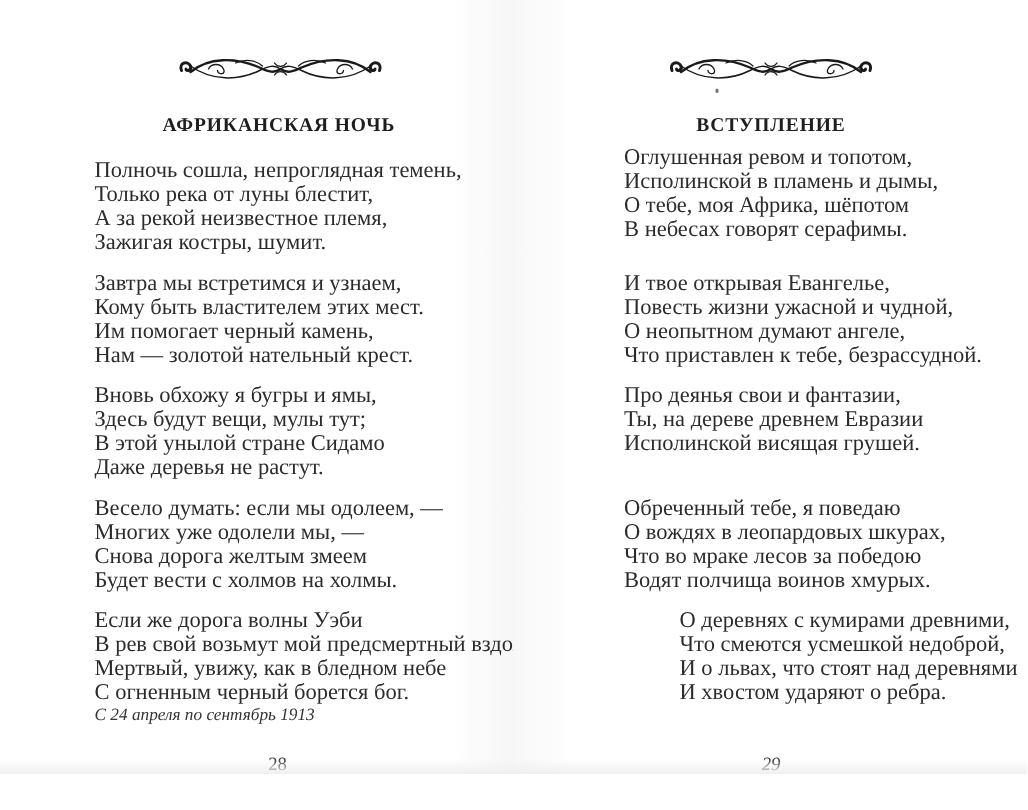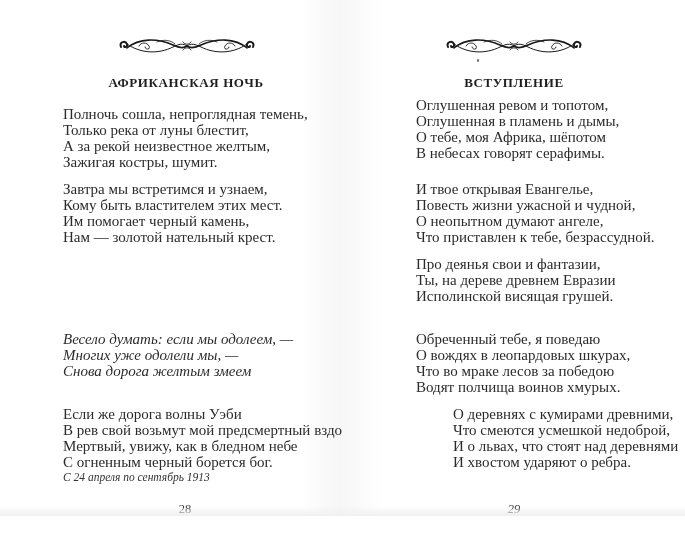--- a/index.html
+++ b/index.html
@@ -46,33 +46,40 @@
         <path d="M66 14 C68 11, 72 11, 74 14" stroke-width="0.9"></path>
       </g>
     </svg>
   </div>
 
   <div class="title" style="left:0; width:372px; top:75px;">АФРИКАНСКАЯ НОЧЬ</div>
 
   <div class="stanza" style="left:63px; top:106px;">
     <div class="line">Полночь сошла, непроглядная темень,</div>
     <div class="line">Только река от луны блестит,</div>
-    <div class="line">А за рекой неизвестное желтым,</div>
+    <div class="line">А за рекой неизвестное племя,</div>
     <div class="line">Зажигая костры, шумит.</div>
   </div>
   <div class="stanza" style="left:63px; top:181px;">
     <div class="line">Завтра мы встретимся и узнаем,</div>
     <div class="line">Кому быть властителем этих мест.</div>
     <div class="line">Им помогает черный камень,</div>
     <div class="line">Нам — золотой нательный крест.</div>
   </div>
-  <div class="stanza" style="left:63px; top:331px;font-style:italic;">
+  <div class="stanza" style="left:63px; top:256px;">
+    <div class="line">Вновь обхожу я бугры и ямы,</div>
+    <div class="line">Здесь будут вещи, мулы тут;</div>
+    <div class="line">В этой унылой стране Сидамо</div>
+    <div class="line">Даже деревья не растут.</div>
+  </div>
+  <div class="stanza" style="left:63px; top:331px;">
     <div class="line">Весело думать: если мы одолеем, —</div>
     <div class="line">Многих уже одолели мы, —</div>
     <div class="line">Снова дорога желтым змеем</div>
+    <div class="line">Будет вести с холмов на холмы.</div>
   </div>
   <div class="stanza" style="left:63px; top:406px;">
     <div class="line">Если же дорога волны Уэби</div>
     <div class="line">В рев свой возьмут мой предсмертный вздох,</div>
     <div class="line">Мертвый, увижу, как в бледном небе</div>
     <div class="line">С огненным черный борется бог.</div>
   </div>
 
   <div class="date" style="left:63px; top:471px;">С 24 апреля по сентябрь 1913</div>
   <div class="pagenum" style="left:170px; width:30px; top:502px;">28</div>
@@ -97,21 +104,21 @@
         <path d="M66 14 C68 11, 72 11, 74 14" stroke-width="0.9"></path>
       </g>
     </svg>
   </div>
   <div class="speck" style="left:135px; top:59px;"></div>
 
   <div class="title" style="left:0; width:344px; top:75px;text-align:center;">ВСТУПЛЕНИЕ</div>
 
   <div class="stanza" style="left:74px; top:97px;">
     <div class="line">Оглушенная ревом и топотом,</div>
-    <div class="line">Оглушенная в пламень и дымы,</div>
+    <div class="line">Исполинской в пламень и дымы,</div>
     <div class="line">О тебе, моя Африка, шёпотом</div>
     <div class="line">В небесах говорят серафимы.</div>
   </div>
   <div class="stanza" style="left:74px; top:181px;">
     <div class="line">И твое открывая Евангелье,</div>
     <div class="line">Повесть жизни ужасной и чудной,</div>
     <div class="line">О неопытном думают ангеле,</div>
     <div class="line">Что приставлен к тебе, безрассудной.</div>
   </div>
   <div class="stanza" style="left:74px; top:256px;">

